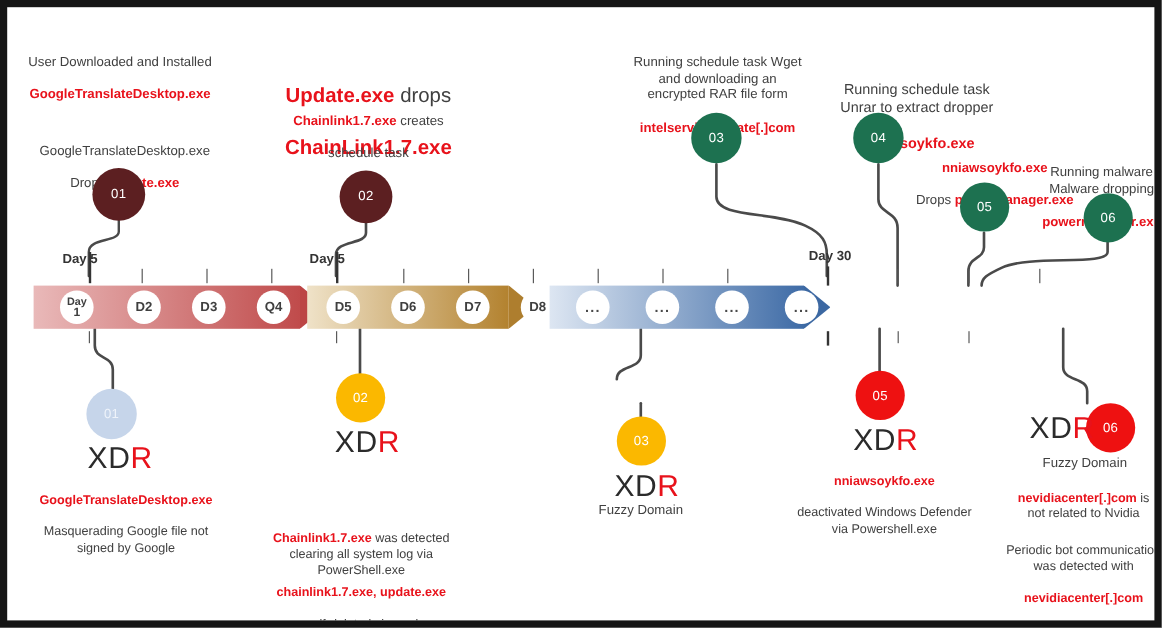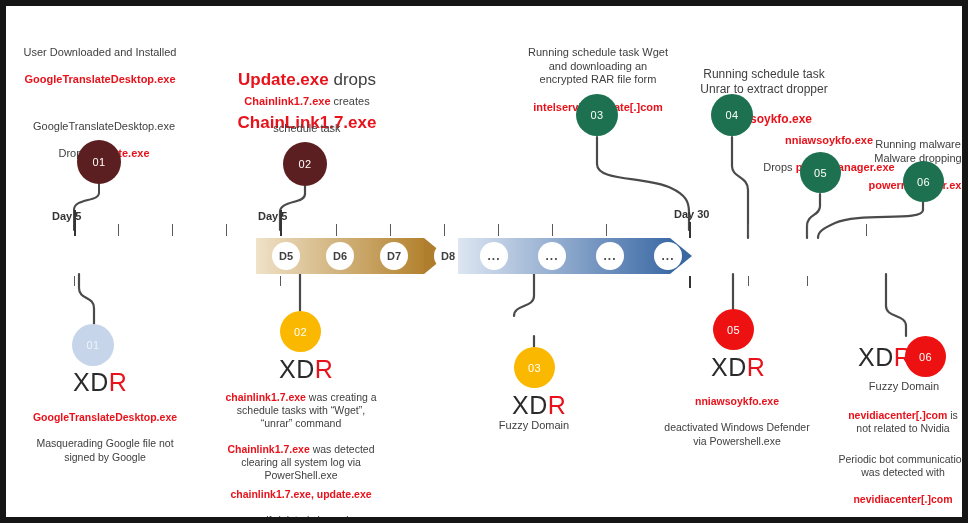--- a/index.html
+++ b/index.html
@@ -190,20 +190,37 @@
   <div class="tick" style="left:860px;top:218px;height:12px;"></div>
 
   <div class="tick" style="left:68px;top:270px;height:10px;"></div>
   <div class="tick" style="left:274px;top:270px;height:10px;"></div>
   <div class="tick tickstrong" style="left:683px;top:270px;height:12px;"></div>
   <div class="tick" style="left:742px;top:270px;height:10px;"></div>
   <div class="tick" style="left:801px;top:270px;height:10px;"></div>
 
   <div id="bar">
 
+    <div class="seg" style="left:0px;width:222px;">
+      <div class="body" style="background:linear-gradient(90deg,#e9b9b9 0%,#c04b4b 100%);"></div>
+      <div class="tip" style="background:#bc4545;clip-path:polygon(0 0,100% 50%,0 100%);"></div>
+      <div class="pill two" style="left:22px;">
+        <span>Day</span>
+        <span class="l2">1</span>
+      </div>
+      <div class="pill" style="left:78px;">
+        <span>D2</span>
+        </div>
+      <div class="pill" style="left:132px;">
+        <span>D3</span>
+        </div>
+      <div class="pill" style="left:186px;">
+        <span>Q4</span>
+        </div>
+    </div>
 
     <div class="seg" style="left:228px;width:168px;">
       <div class="body" style="background:linear-gradient(90deg,#efe2c8 0%,#b3822f 100%);"></div>
       <div class="tip" style="background:#ae7e2e;clip-path:polygon(0 0,100% 50%,0 100%);"></div>
       <div class="pill" style="left:16px;">
         <span>D5</span>
         </div>
       <div class="pill" style="left:70px;">
         <span>D6</span>
         </div>
@@ -245,25 +262,20 @@
     <span>Masquerading Google file not
 signed by Google</span>
   </div>
 
   <div class="node yellow" style="left:274px;top:305px;width:41px;height:41px;">
       <span>02</span>
     </div>
   <div class="xdr" style="left:273px;top:349px;">
     <span>XD</span><i>R</i>
   </div>
-  <div class="txt" style="left:200px;top:372px;width:190px;font-size:10.5px;">
-    <span class="red">chainlink1.7.exe</span><span> was creating a
-schedule tasks with “Wget”,
-“unrar” command</span>
-  </div>
   <div class="txt" style="left:200px;top:424px;width:190px;font-size:10.5px;">
     <span class="red">Chainlink1.7.exe</span><span> was detected
 clearing all system log via
 PowerShell.exe</span>
   </div>
   <div class="txt" style="left:200px;top:469px;width:190px;font-size:10.5px;">
     <span class="red">chainlink1.7.exe, update.exe</span><br>
     <span>was self-deleted via cmd.exe</span>
   </div>
 

